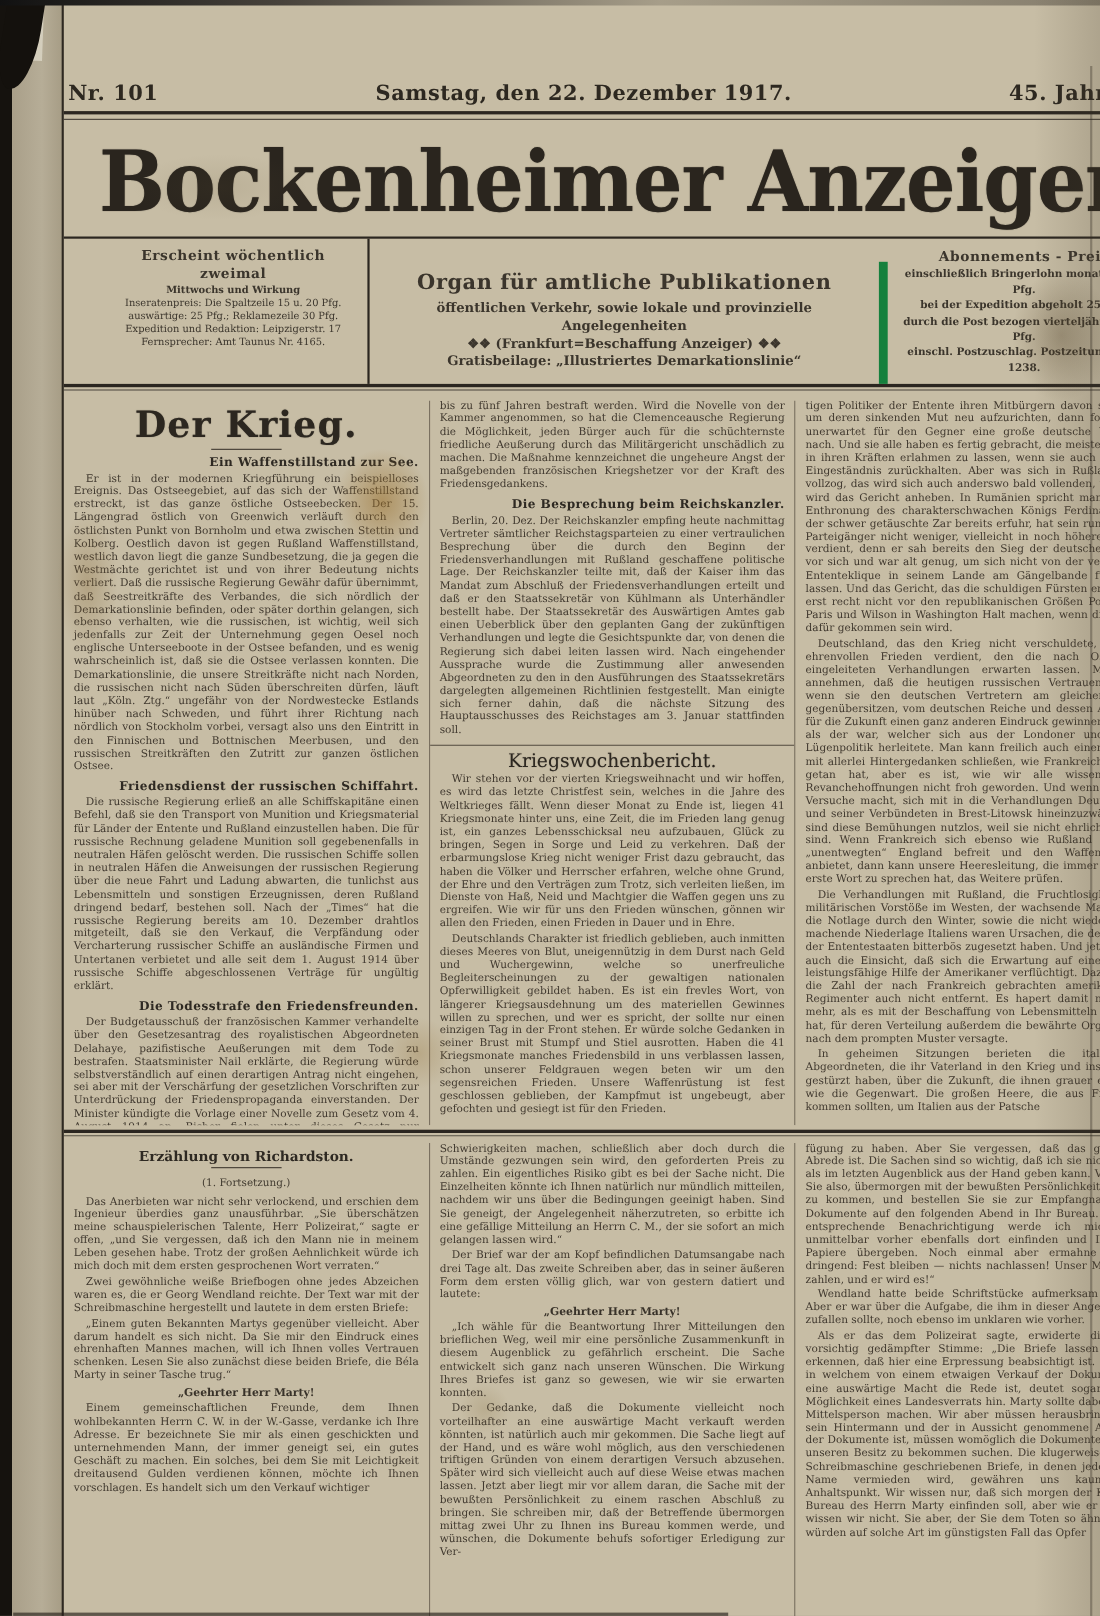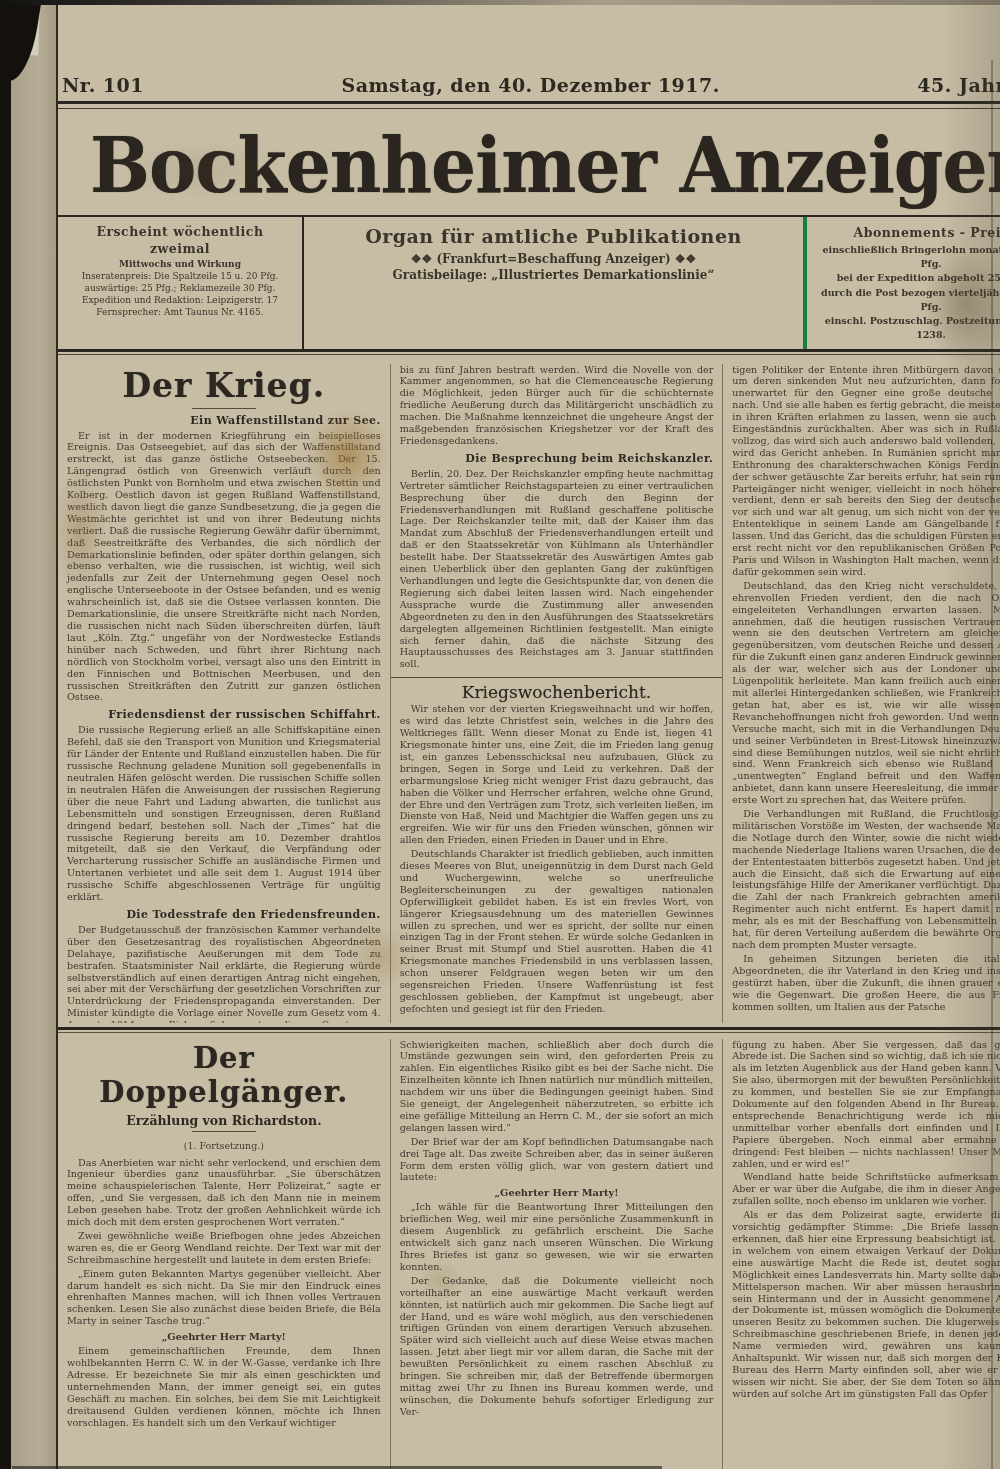--- a/index.html
+++ b/index.html
@@ -40,22 +40,22 @@
        margin:74px 4px 0 0;padding:0 24px 2px 4px;font-weight:bold;font-size:19px;
        letter-spacing:.5px;color:#2d2820;}
   .rule-a{height:4px;border-top:3px solid #2b2620;border-bottom:1px solid rgba(43,38,32,.85);
           margin:3px 2px 0 0;}
   .masthead{margin:14px 0 8px;text-align:center;font-size:71px;font-weight:bold;
             letter-spacing:-1px;color:#2a251e;text-shadow:0 0 1px rgba(42,37,30,.6);
             transform:scaleY(1.08);}
   .imprint{display:flex;border-top:2px solid #2b2620;border-bottom:3px solid #2b2620;
            align-items:stretch;}
   .imprint .box{padding:7px 6px 6px;text-align:center;}
-  .box-l{width:232px;border-right:2px solid #2b2620;font-size:9px;line-height:1.35;}
-  .box-c{flex:1;border-right:4px solid #15803d;font-size:12px;line-height:1.35;}
+  .box-l{width:232px;border-right:2px solid #2b2620;font-size:9px;line-height:1.35;margin-left:32px;}
+  .box-c{flex:1;border-right:8px solid #15803d;font-size:12px;line-height:1.35;margin-top:21px;}
   .box-r{width:236px;font-size:9.5px;line-height:1.5;}
   .imp-big{font-size:12.5px;font-weight:bold;letter-spacing:.5px;}
   .imp-big2{font-size:19px;font-weight:bold;letter-spacing:.5px;margin-bottom:1px;}
   .imp-med{font-size:12px;font-weight:bold;}
   .imp-sm{font-weight:bold;}
   .rule-b{border-top:1px solid rgba(43,38,32,.8);margin:2px 2px 0 0;}
   .cols{display:flex;margin-top:9px;height:659px;overflow:hidden;}
   .col{flex:1;padding:0 9px;overflow:hidden;}
   .col + .col{border-left:1px solid rgba(58,50,40,.55);}
   .art-title{font-size:33px;font-weight:bold;text-align:center;margin:2px 0 0;
@@ -86,38 +86,39 @@
   <div class="edge-left"></div>
   <div class="neighbor"></div>
   <div class="patch-white"></div>
   <div class="corner-tl"></div>
   <div class="edge-top"></div>
 
   <div class="page">
 
     <div class="hdr">
       <span>Nr. 101</span>
-      <span>Samstag, den 40. Dezember 1917.</span>
+      <span>Samstag, den 22. Dezember 1917.</span>
       <span>45. Jahrg.</span>
     </div>
     <div class="rule-a"></div>
 
     <h1 class="masthead">Bockenheimer Anzeiger</h1>
 
     <div class="imprint">
       <div class="box box-l">
         <div class="imp-big">Erscheint wöchentlich zweimal</div>
         <div class="imp-sm">Mittwochs und Wirkung</div>
         <div>Inseratenpreis: Die Spaltzeile 15 u. 20 Pfg.</div>
         <div>auswärtige: 25 Pfg.; Reklamezeile 30 Pfg.</div>
         <div>Expedition und Redaktion: Leipzigerstr. 17</div>
         <div>Fernsprecher: Amt Taunus Nr. 4165.</div>
       </div>
       <div class="box box-c">
         <div class="imp-big2">Organ für amtliche Publikationen</div>
+        <div class="imp-med">öffentlichen Verkehr, sowie lokale und provinzielle Angelegenheiten</div>
         <div class="imp-med">❖❖ (Frankfurt=Beschaffung Anzeiger) ❖❖</div>
         <div class="imp-sm">Gratisbeilage: „Illustriertes Demarkationslinie“</div>
       </div>
       <div class="box box-r">
         <div class="imp-big">Abonnements - Preis</div>
         <div class="imp-sm">einschließlich Bringerlohn monatlich 30 Pfg.</div>
         <div class="imp-sm">bei der Expedition abgeholt 25 Pfg.</div>
         <div class="imp-sm">durch die Post bezogen vierteljährlich 75 Pfg.</div>
         <div class="imp-sm">einschl. Postzuschlag. Postzeitungsliste 1238.</div>
       </div>
@@ -151,21 +152,20 @@
         <p class="body">Die Verhandlungen mit Rußland, die Fruchtlosigkeit aller militärischen Vorstöße im Westen, der wachsende Mangel und die Notlage durch den Winter, sowie die nicht wieder gut zu machende Niederlage Italiens waren Ursachen, die den Nerven der Ententestaaten bitterbös zugesetzt haben. Und jetzt kommt auch die Einsicht, daß sich die Erwartung auf eine wirklich leistungsfähige Hilfe der Amerikaner verflüchtigt. Dazu wächst die Zahl der nach Frankreich gebrachten amerikanischen Regimenter auch nicht entfernt. Es hapert damit noch weit mehr, als es mit der Beschaffung von Lebensmitteln gehapert hat, für deren Verteilung außerdem die bewährte Organisation nach dem prompten Muster versagte.</p>
         <p class="body">In geheimen Sitzungen berieten die italienischen Abgeordneten, die ihr Vaterland in den Krieg und ins Unglück gestürzt haben, über die Zukunft, die ihnen grauer erscheint, wie die Gegenwart. Die großen Heere, die aus Frankreich kommen sollten, um Italien aus der Patsche</p>
       </div>
     </div>
 
     <div class="rule-c"></div>
     <div class="rule-c2"></div>
 
     <div class="cols feuille">
       <div class="col">
-        <h2 class="feu-title">Der Doppelgänger.</h2>
         <div class="feu-byline">Erzählung von Richardston.</div>
         <div class="short-rule"></div>
         <div class="feu-part">(1. Fortsetzung.)</div>
         <p class="body">Das Anerbieten war nicht sehr verlockend, und erschien dem Ingenieur überdies ganz unausführbar. „Sie überschätzen meine schauspielerischen Talente, Herr Polizeirat,“ sagte er offen, „und Sie vergessen, daß ich den Mann nie in meinem Leben gesehen habe. Trotz der großen Aehnlichkeit würde ich mich doch mit dem ersten gesprochenen Wort verraten.“</p>
         <p class="body">Zwei gewöhnliche weiße Briefbogen ohne jedes Abzeichen waren es, die er Georg Wendland reichte. Der Text war mit der Schreibmaschine hergestellt und lautete in dem ersten Briefe:</p>
         <p class="body">„Einem guten Bekannten Martys gegenüber vielleicht. Aber darum handelt es sich nicht. Da Sie mir den Eindruck eines ehrenhaften Mannes machen, will ich Ihnen volles Vertrauen schenken. Lesen Sie also zunächst diese beiden Briefe, die Béla Marty in seiner Tasche trug.“</p>
         <div class="salut">„Geehrter Herr Marty!</div>
         <p class="body">Einem gemeinschaftlichen Freunde, dem Ihnen wohlbekannten Herrn C. W. in der W.-Gasse, verdanke ich Ihre Adresse. Er bezeichnete Sie mir als einen geschickten und unternehmenden Mann, der immer geneigt sei, ein gutes Geschäft zu machen. Ein solches, bei dem Sie mit Leichtigkeit dreitausend Gulden verdienen können, möchte ich Ihnen vorschlagen. Es handelt sich um den Verkauf wichtiger</p>
       </div>
       <div class="col">

